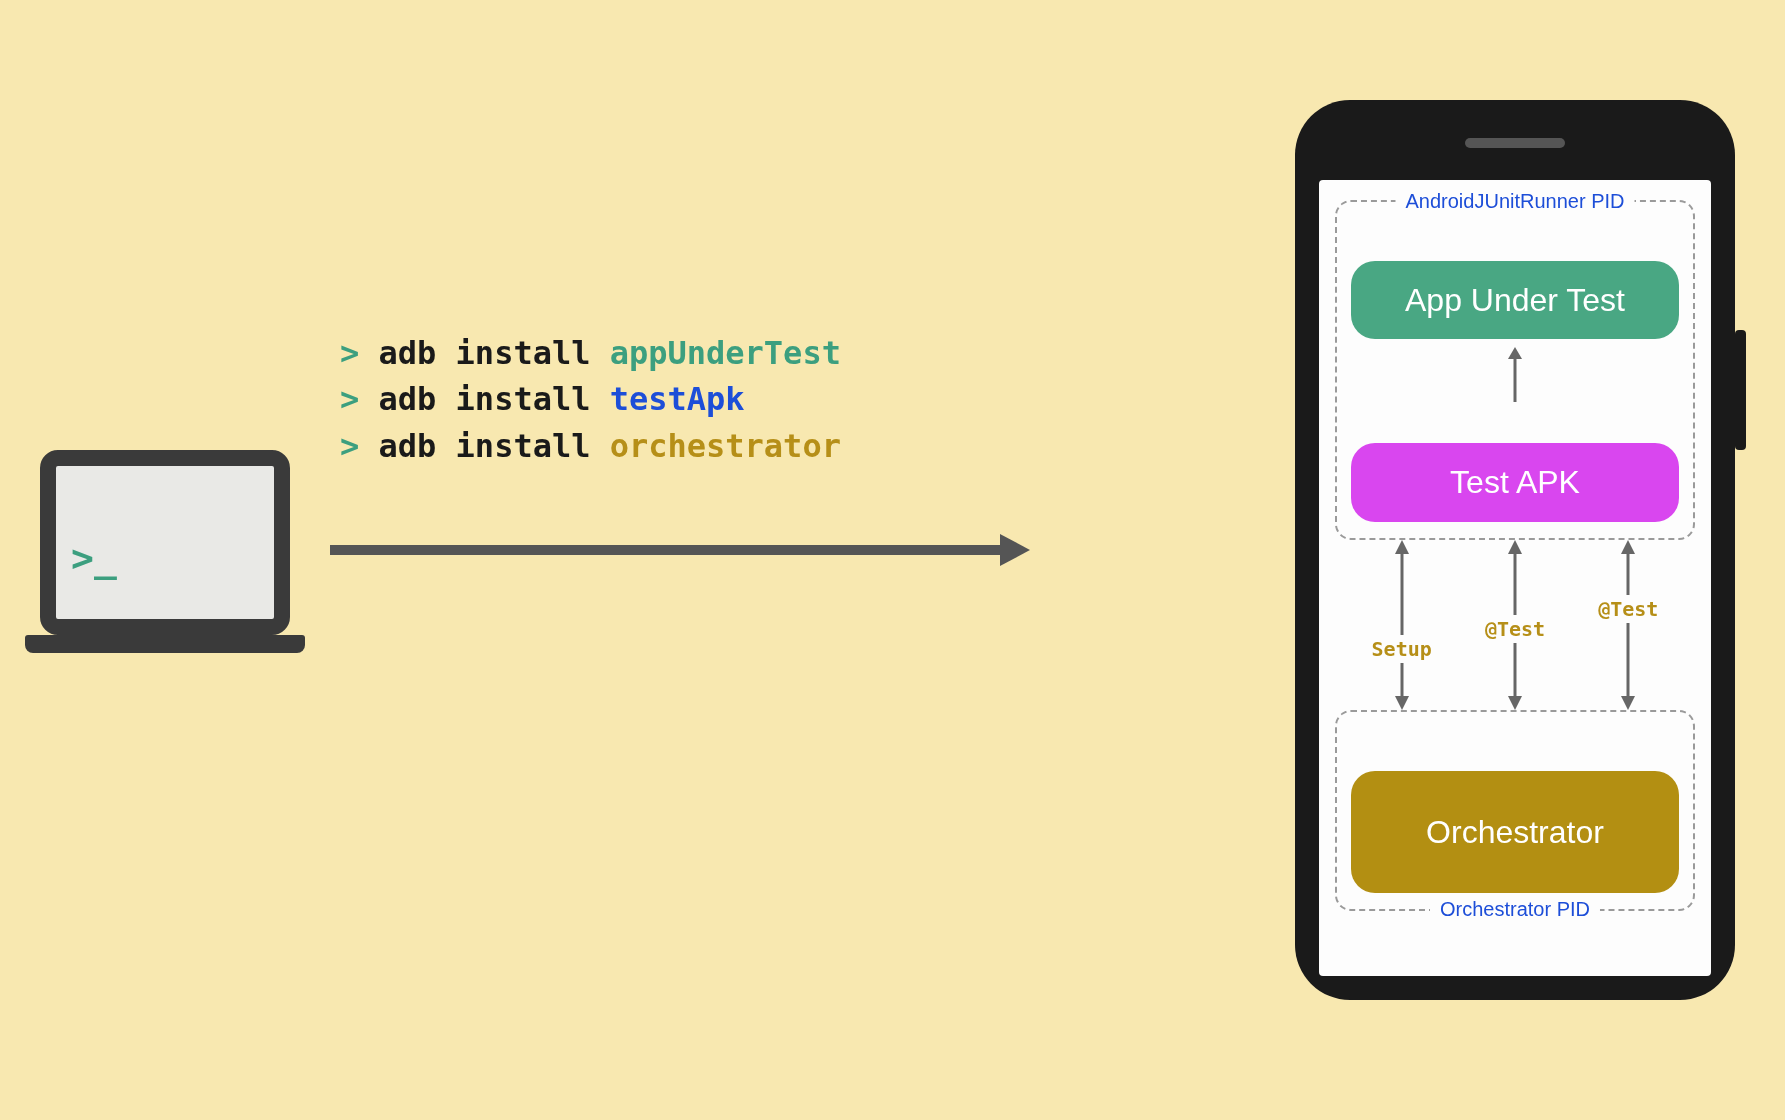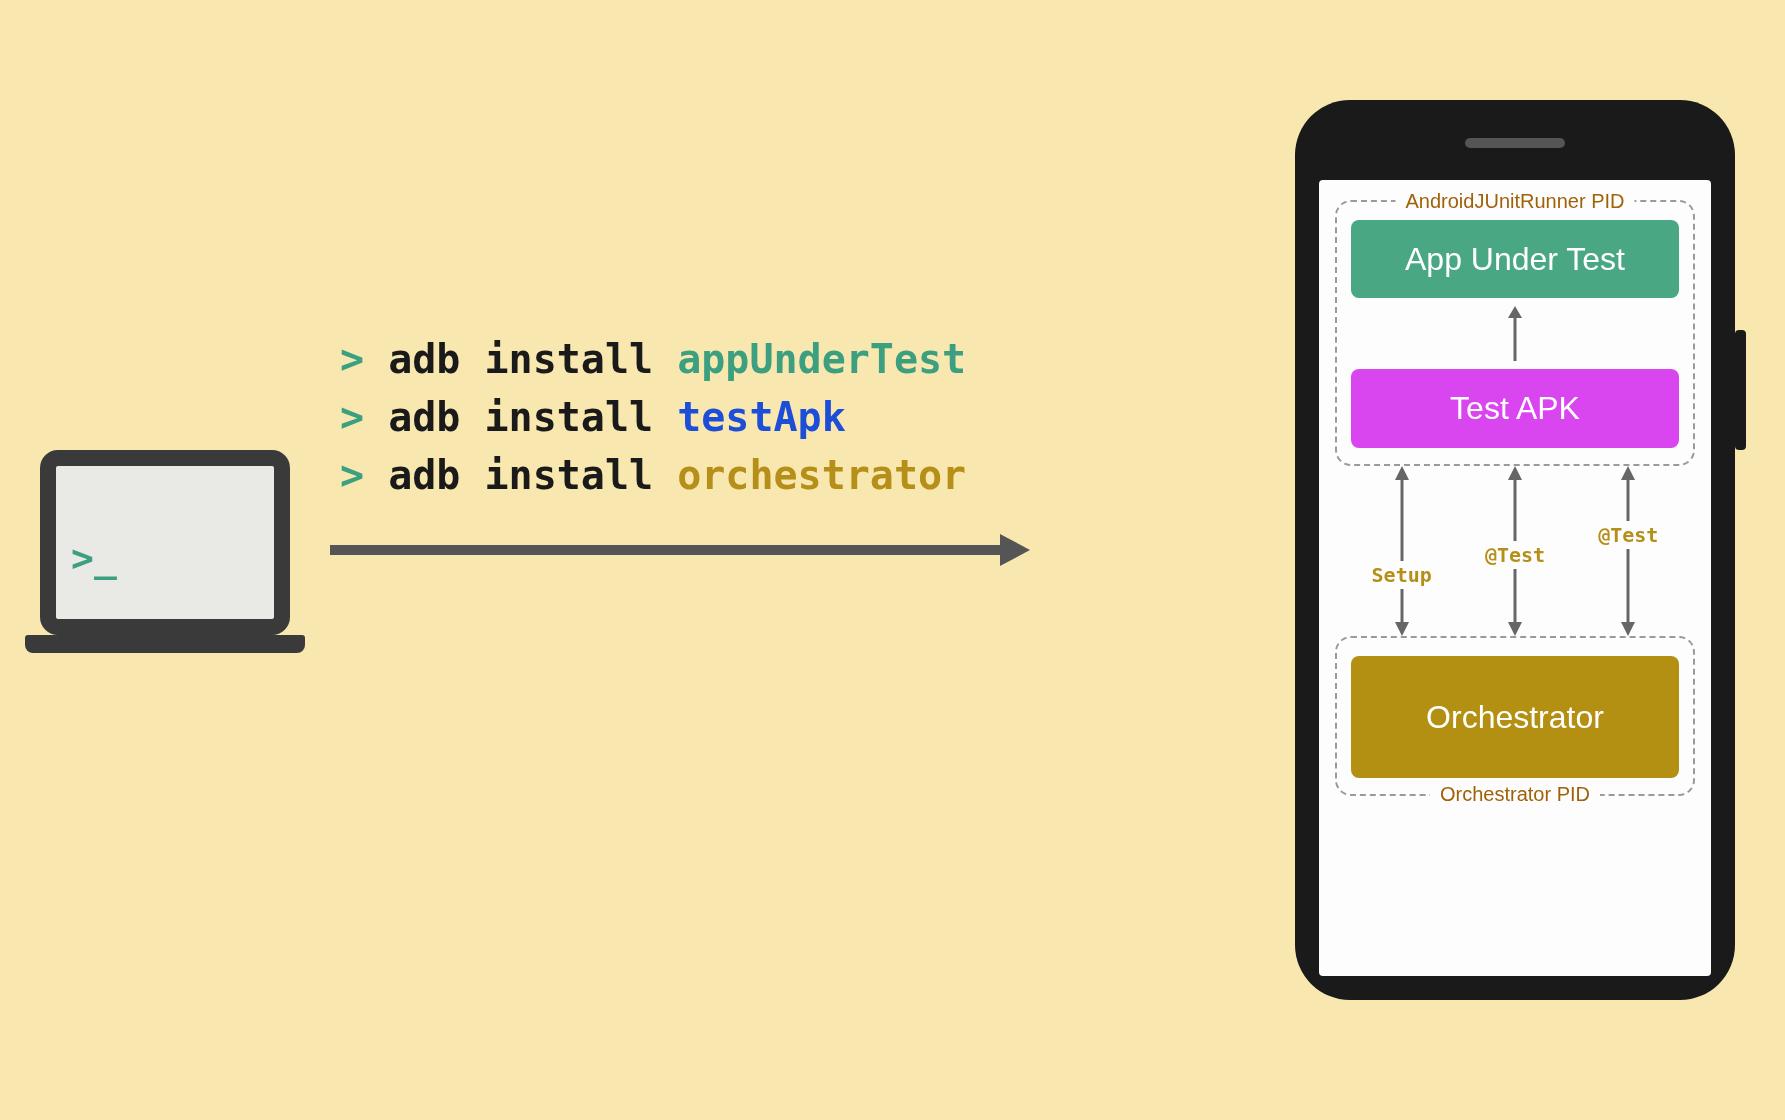--- a/index.html
+++ b/index.html
@@ -48,21 +48,21 @@
     margin-left: -15px;
     border-radius: 3px 3px 8px 8px;
   }
 
   
   .commands {
     position: absolute;
     left: 340px;
     top: 330px;
     font-family: Menlo, Consolas, monospace;
-    font-size: 40px;
+    font-size: 32px;
     line-height: 1.45;
   }
   .commands .line { white-space: nowrap; }
   .gt { color: #3c9f7f; font-weight: bold; }
   .cmd { color: #1a1a1a; font-weight: 600; }
   .tgt-green { color: #3c9f7f; font-weight: 600; }
   .tgt-blue { color: #1d4ed8; font-weight: 600; }
   .tgt-gold { color: #b68f18; font-weight: 600; }
 
   
@@ -134,33 +134,34 @@
     margin-bottom: 0;
   }
   .pid-legend {
     position: absolute;
     top: -12px;
     left: 50%;
     transform: translateX(-50%);
     background: #fdfdfd;
     padding: 0 10px;
     font-size: 20px;
-    color: #a16207;
+    color: #1d4ed8;
     white-space: nowrap;
   }
 
   .pill {
     width: 100%;
-    border-radius: 8px;
+    border-radius: 24px;
     color: #fff;
     text-align: center;
     padding: 20px 10px;
     font-size: 32px;
     line-height: 1.2;
     font-weight: 400;
+    margin-top: 41px;
   }
   .pill-green { background: #49a783; }
   .pill-blue { background: #d946ef; }
   .pill-gold { background: #b38f12; }
 
   .inner-arrow {
     display: block;
     margin: 8px auto;
   }
 

